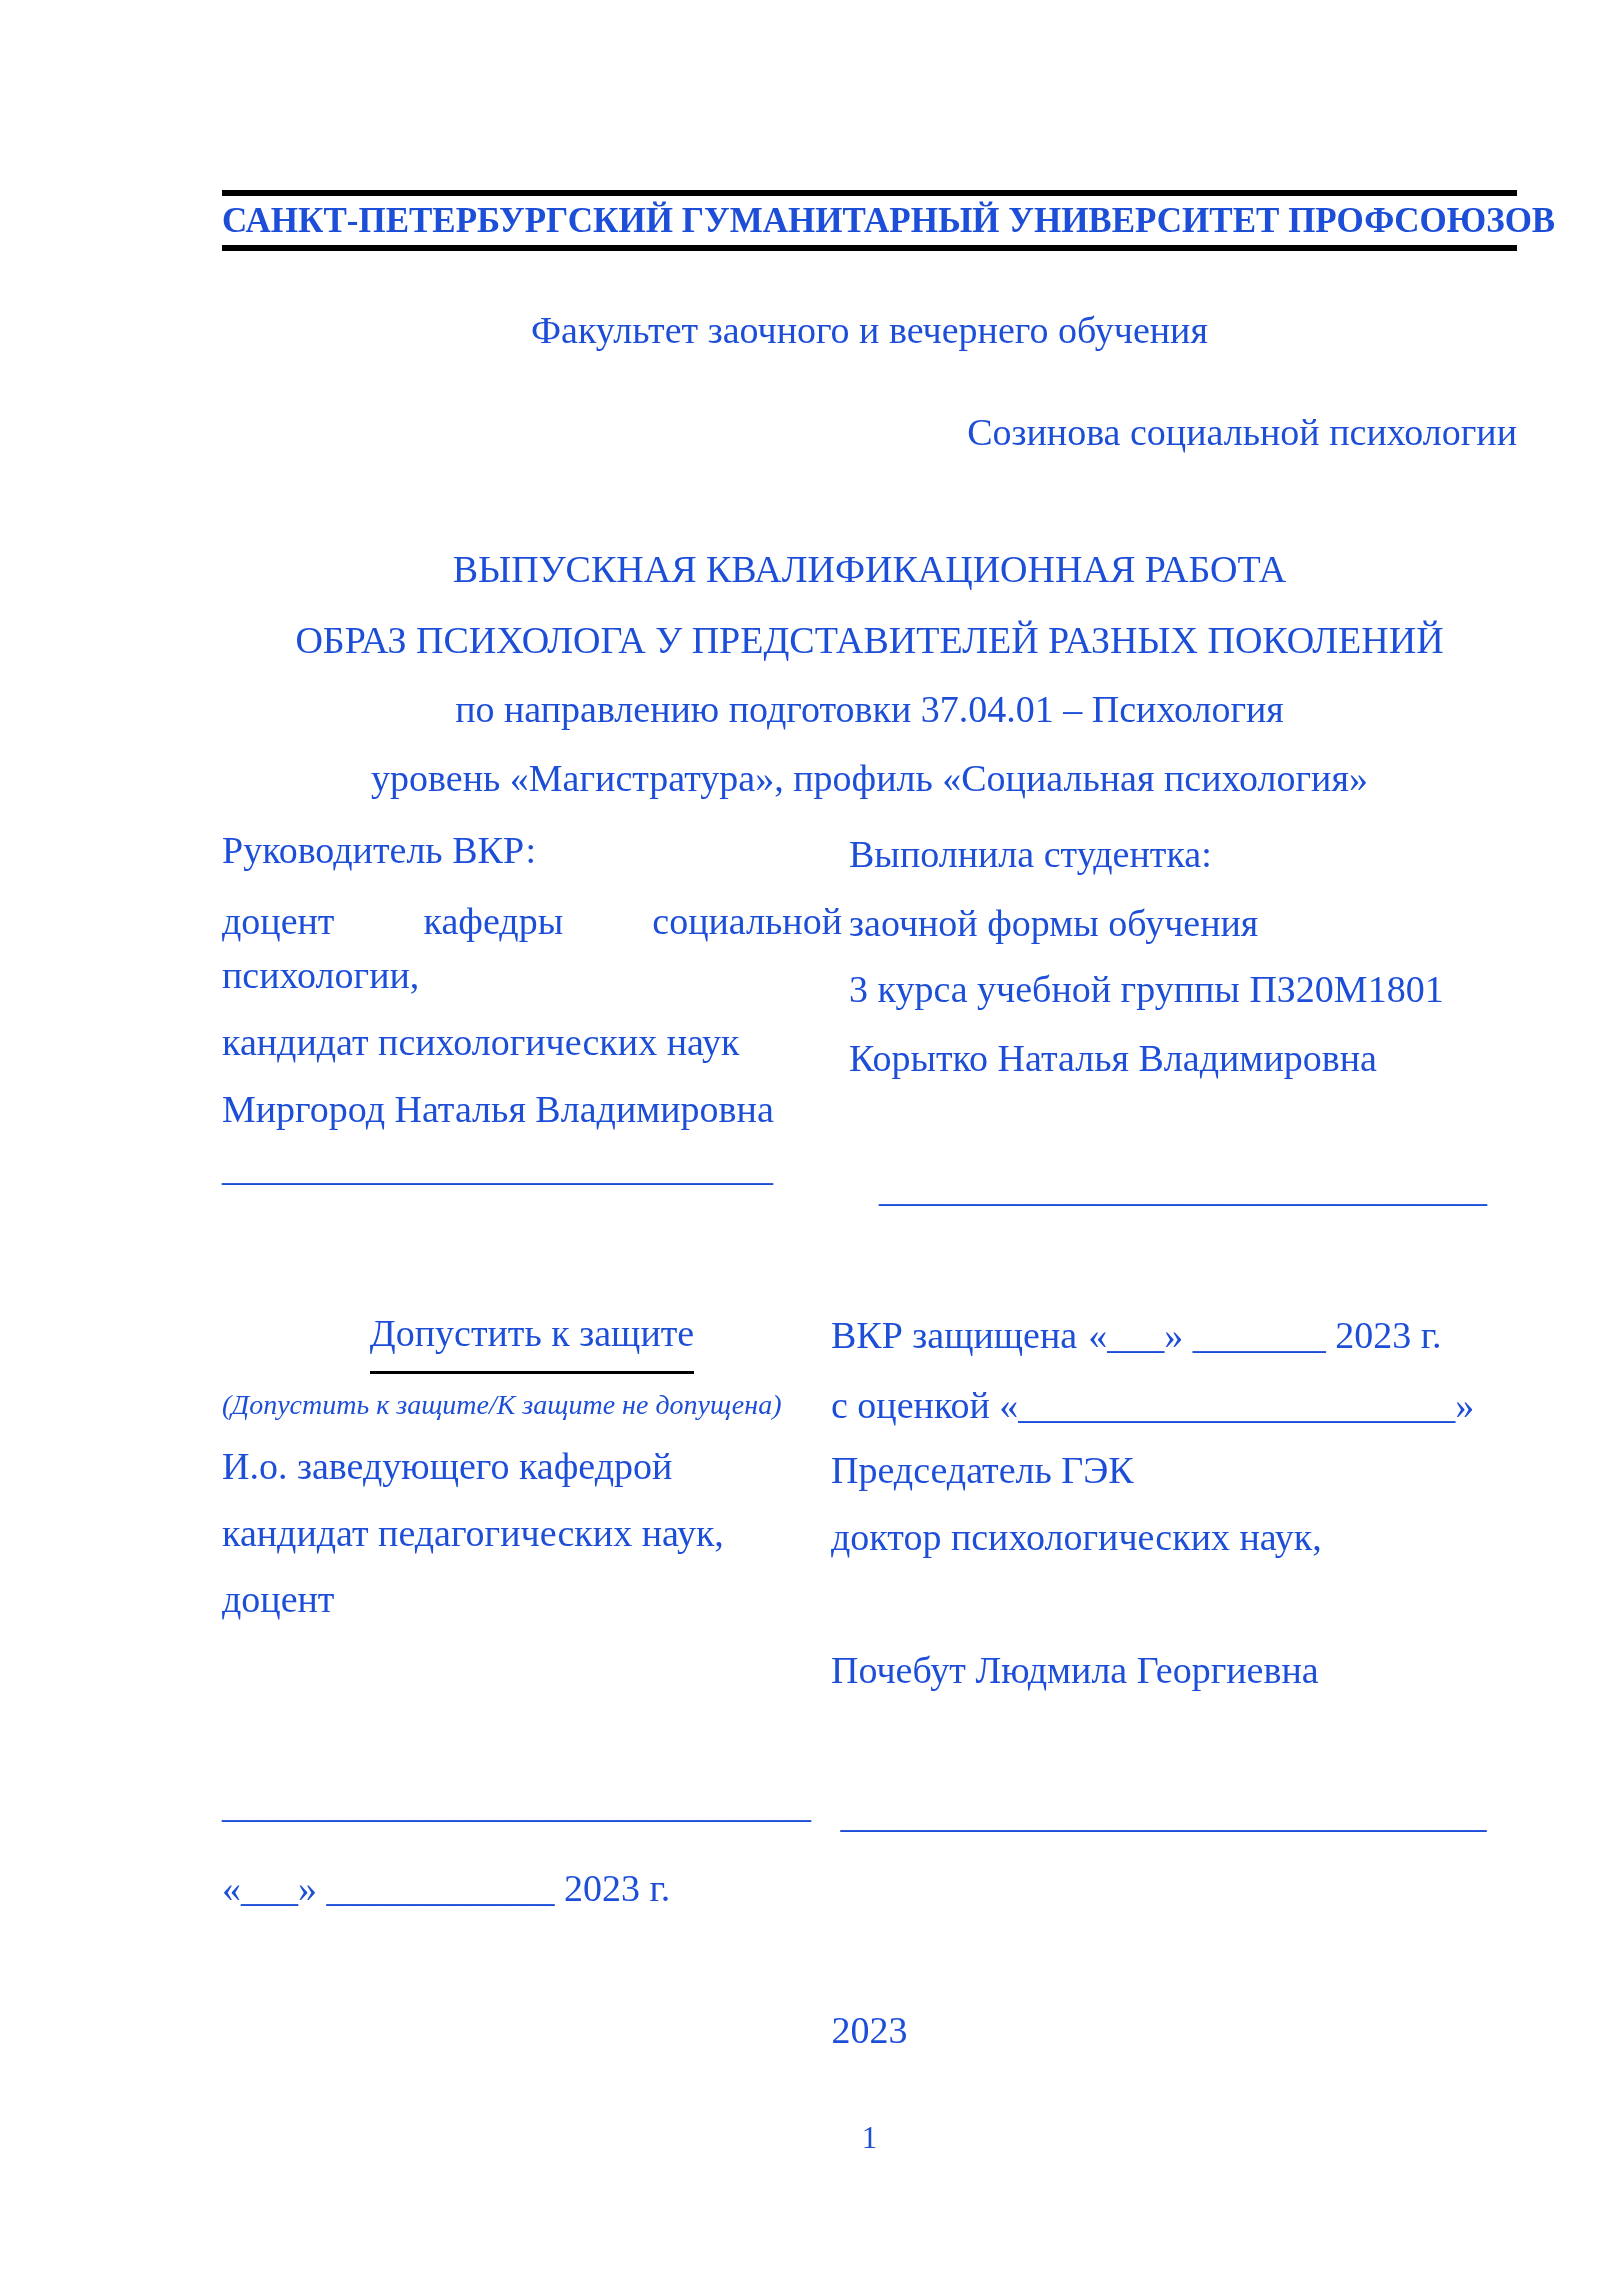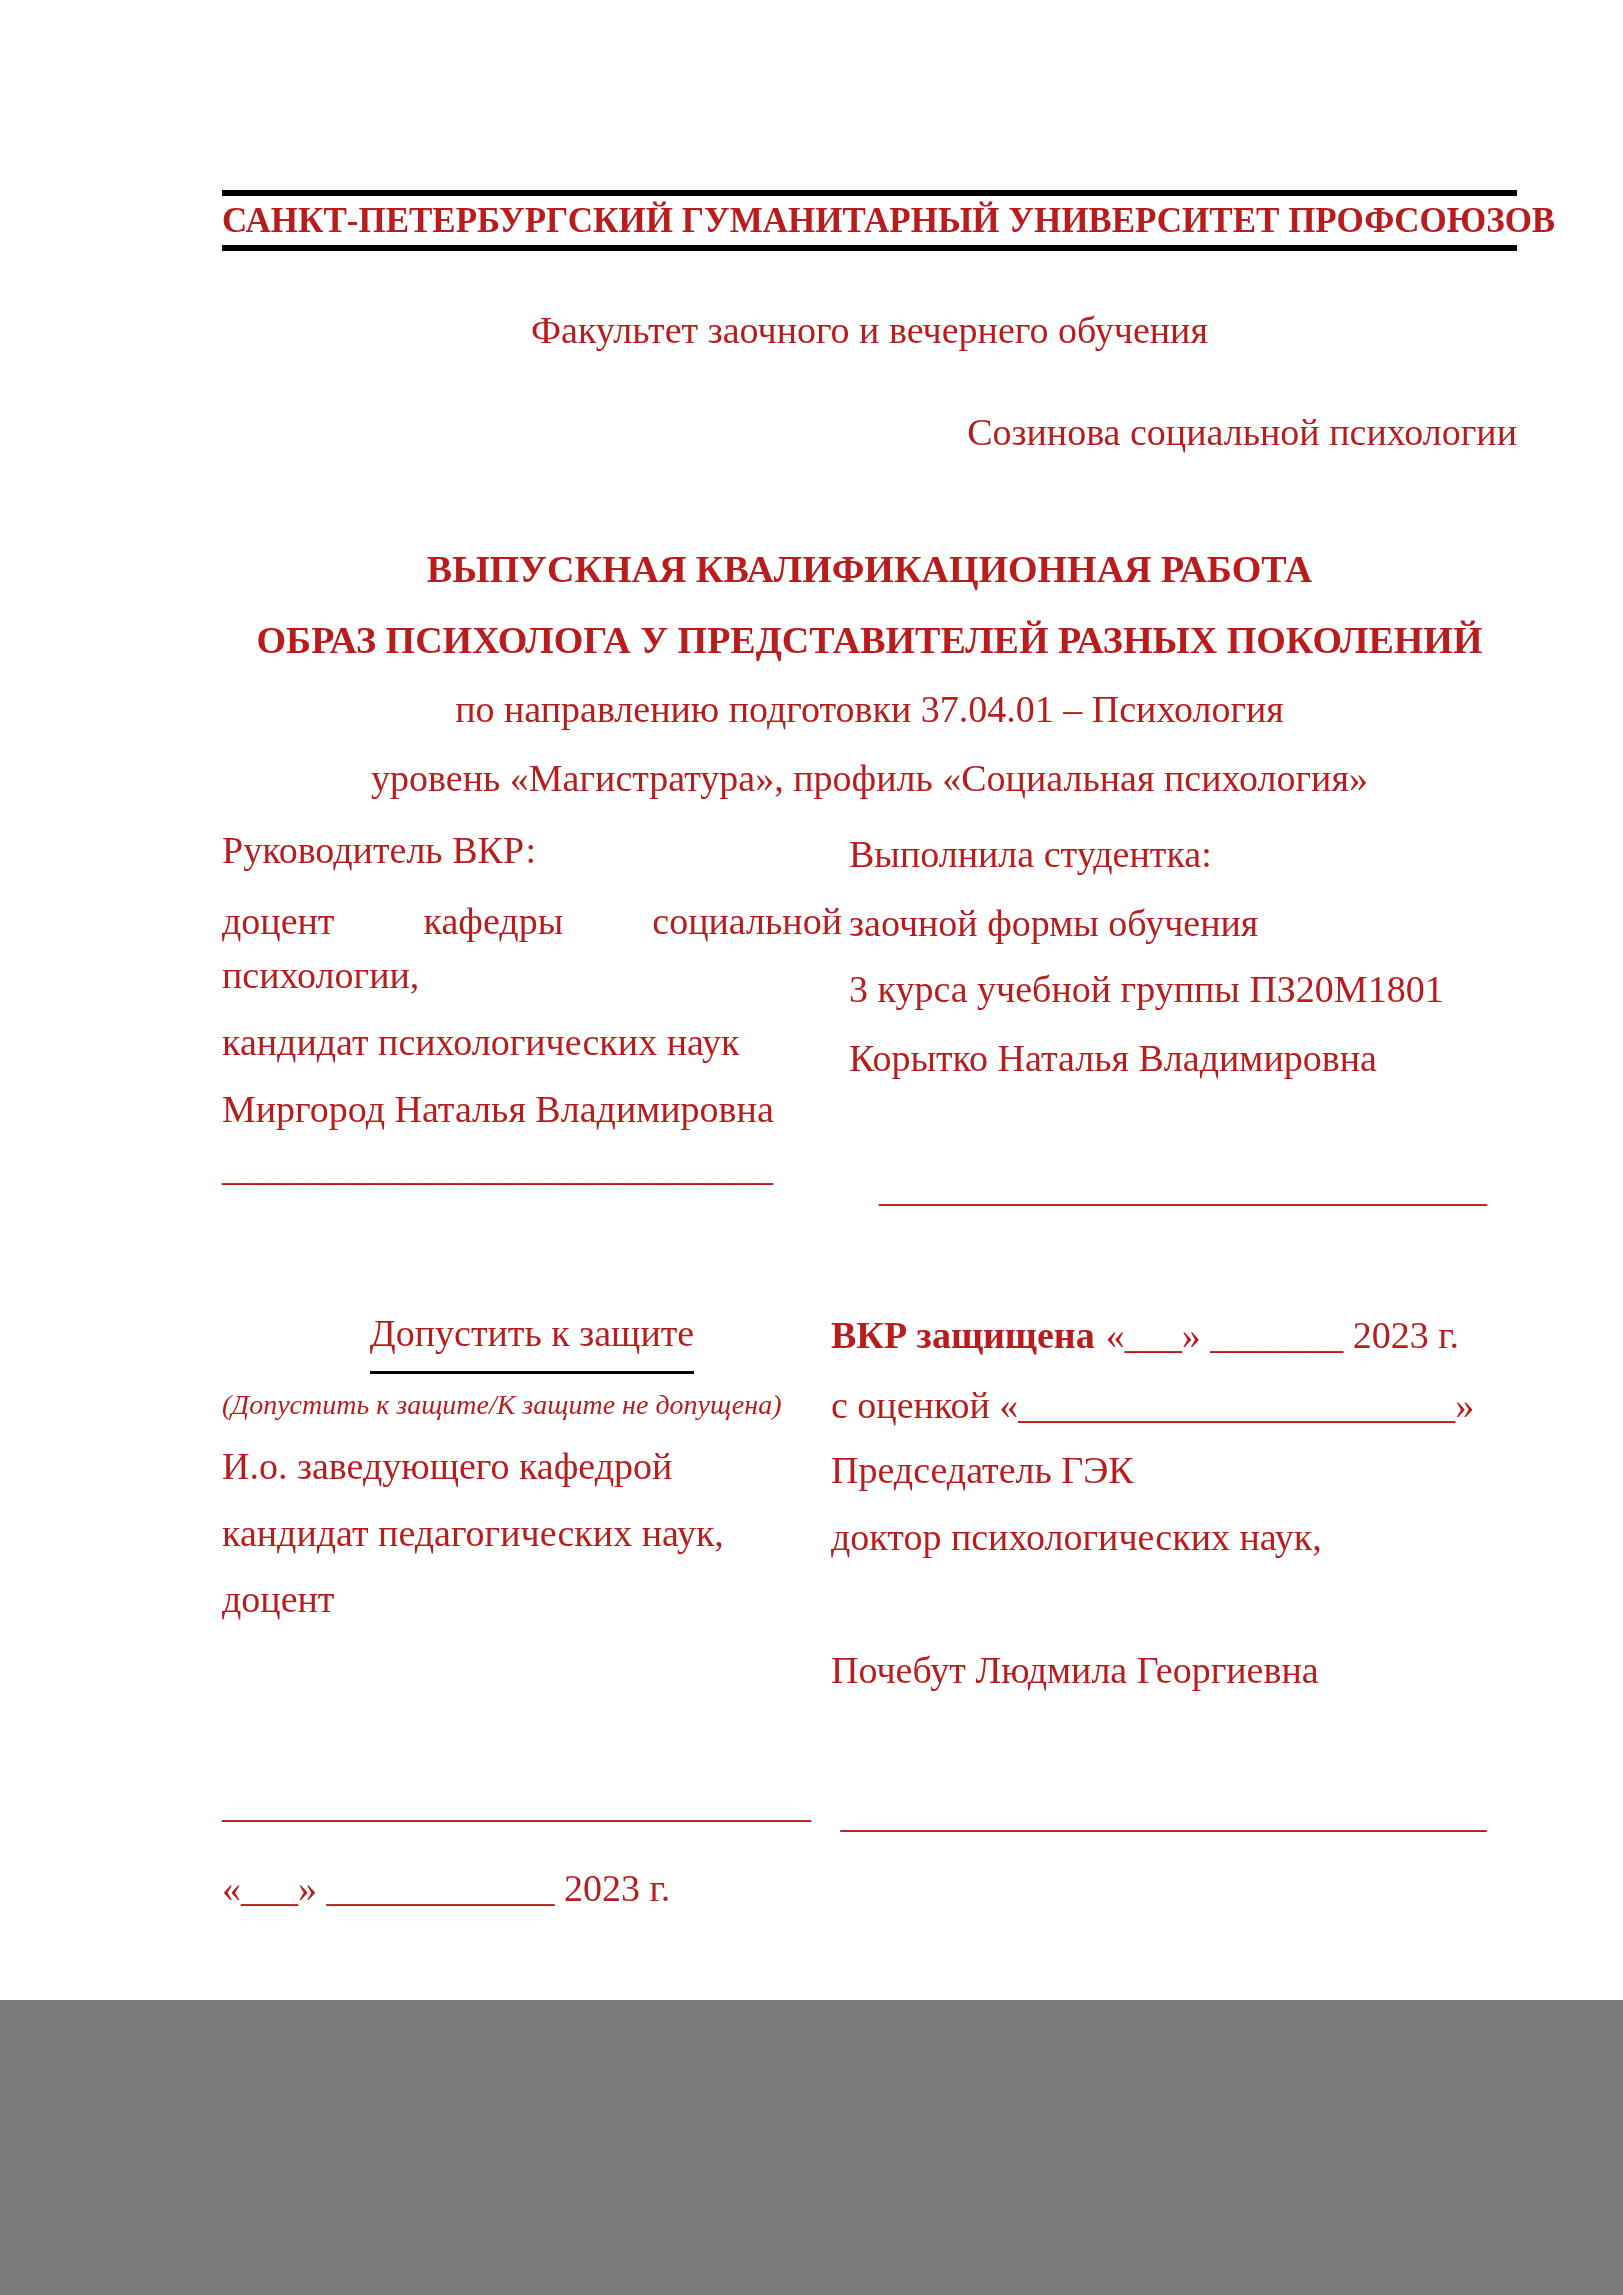--- a/index.html
+++ b/index.html
@@ -1,29 +1,29 @@
 <!DOCTYPE html>
 <html lang="ru" style="font-size:12.6px"><head>
 <meta charset="utf-8">
 <style>
   html,body{margin:0;padding:0;background:#7a7a7a;}
   .page{
     position:relative;
-    width:1623px;height:2000px;
+    width:1623px;height:2295px;
     margin:0 auto;
     background:#ffffff;
-    color:#b91c1c;
+    color:#1d4ed8;
     font-family:"Liberation Serif","DejaVu Serif",serif;
     font-size:38px;
     overflow:hidden;
   }
   .line{position:absolute;line-height:68px;white-space:nowrap;}
   .center{left:222px;width:1295px;text-align:center;}
   .rightal{left:222px;width:1295px;text-align:right;}
-  .bold{font-weight:bold;}
+  .bold{font-weight:normal;}
   .colL{left:222px;width:620px;}
   .colR{left:849px;width:667px;}
   .colR2{left:831px;width:686px;}
   .jrow{display:flex;justify-content:space-between;white-space:nowrap;}
   .note{font-size:28px;}
   .underlined{border-bottom:3.1px solid #000;padding-bottom:17px;}
   .gap{margin-left:11px;}
   .band{
     position:absolute;left:222px;top:190px;width:1295px;
     border-top:6.3px solid #000;border-bottom:6.3px solid #000;

